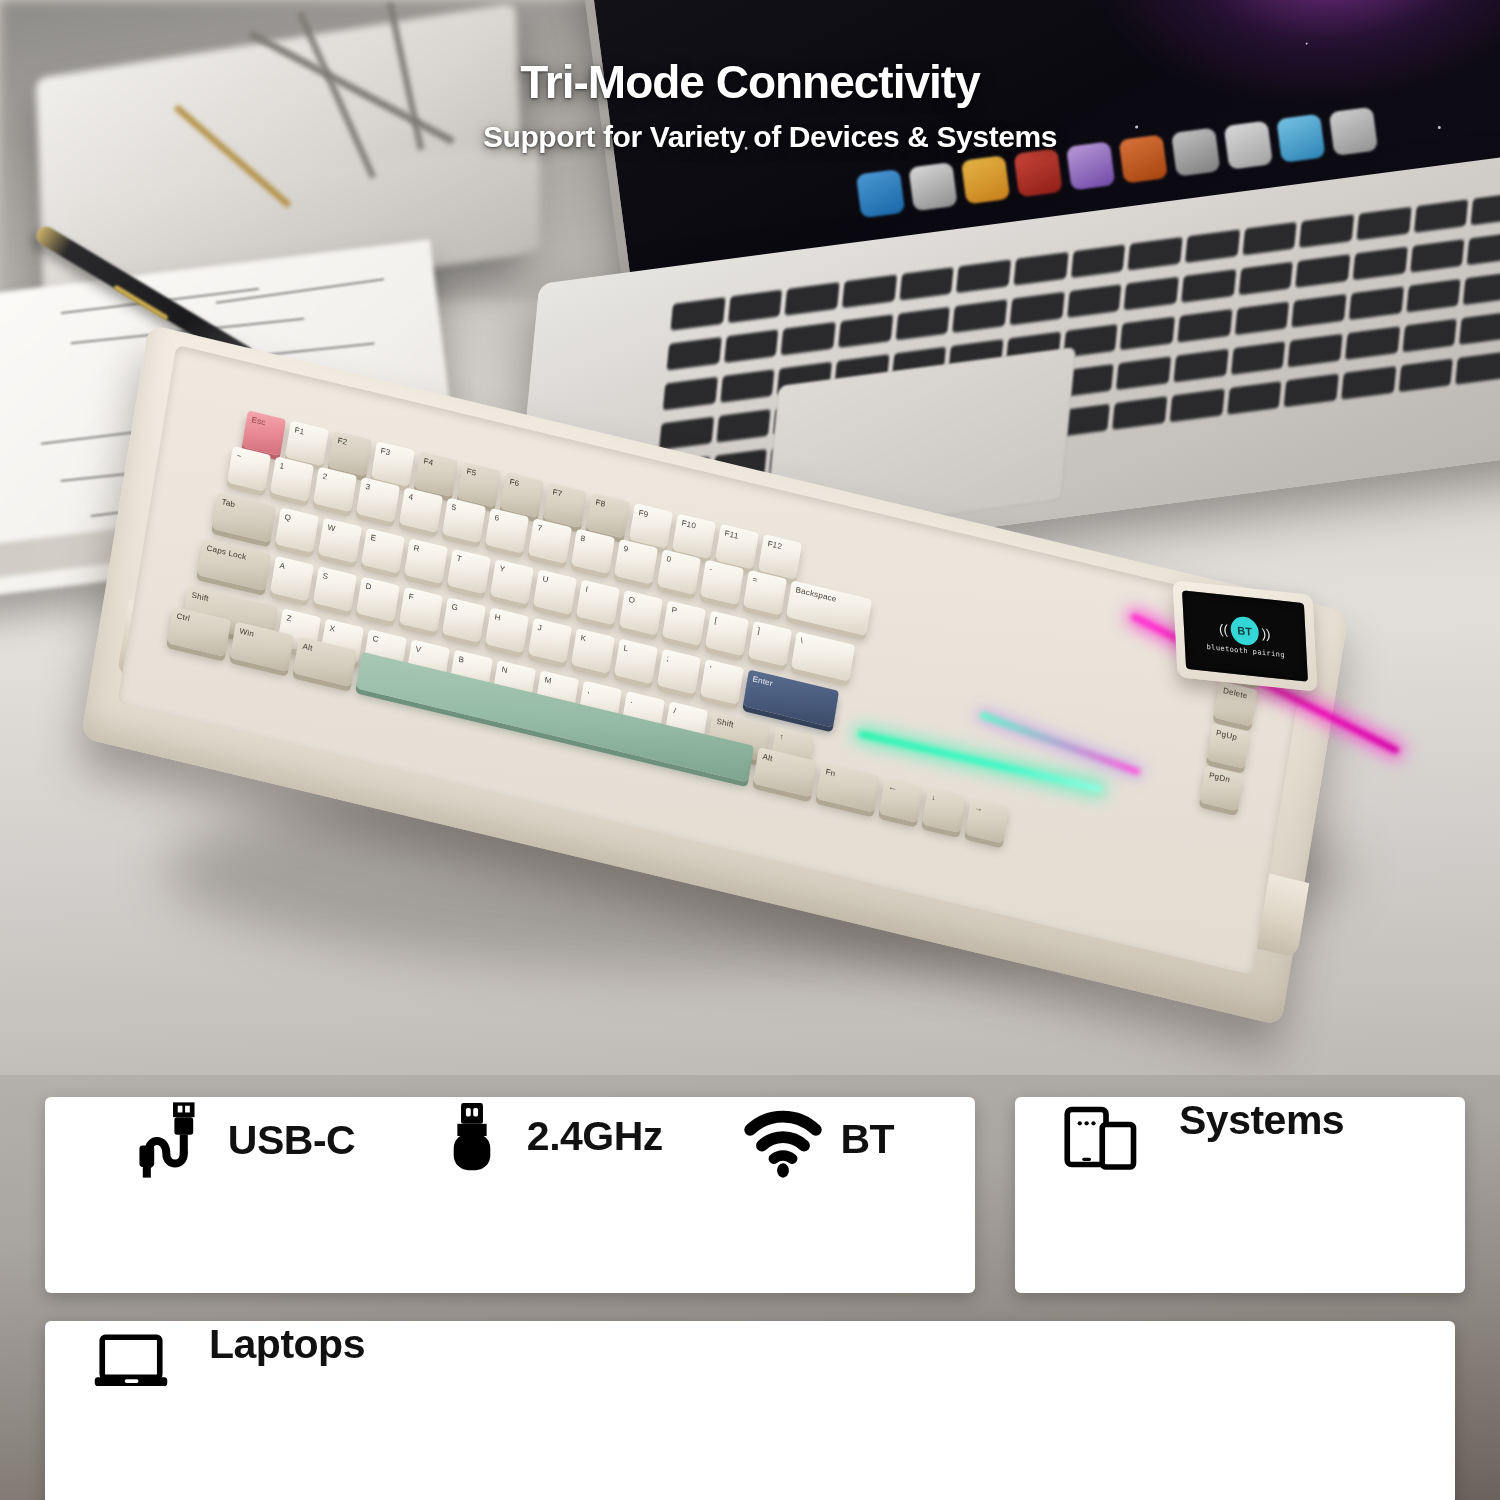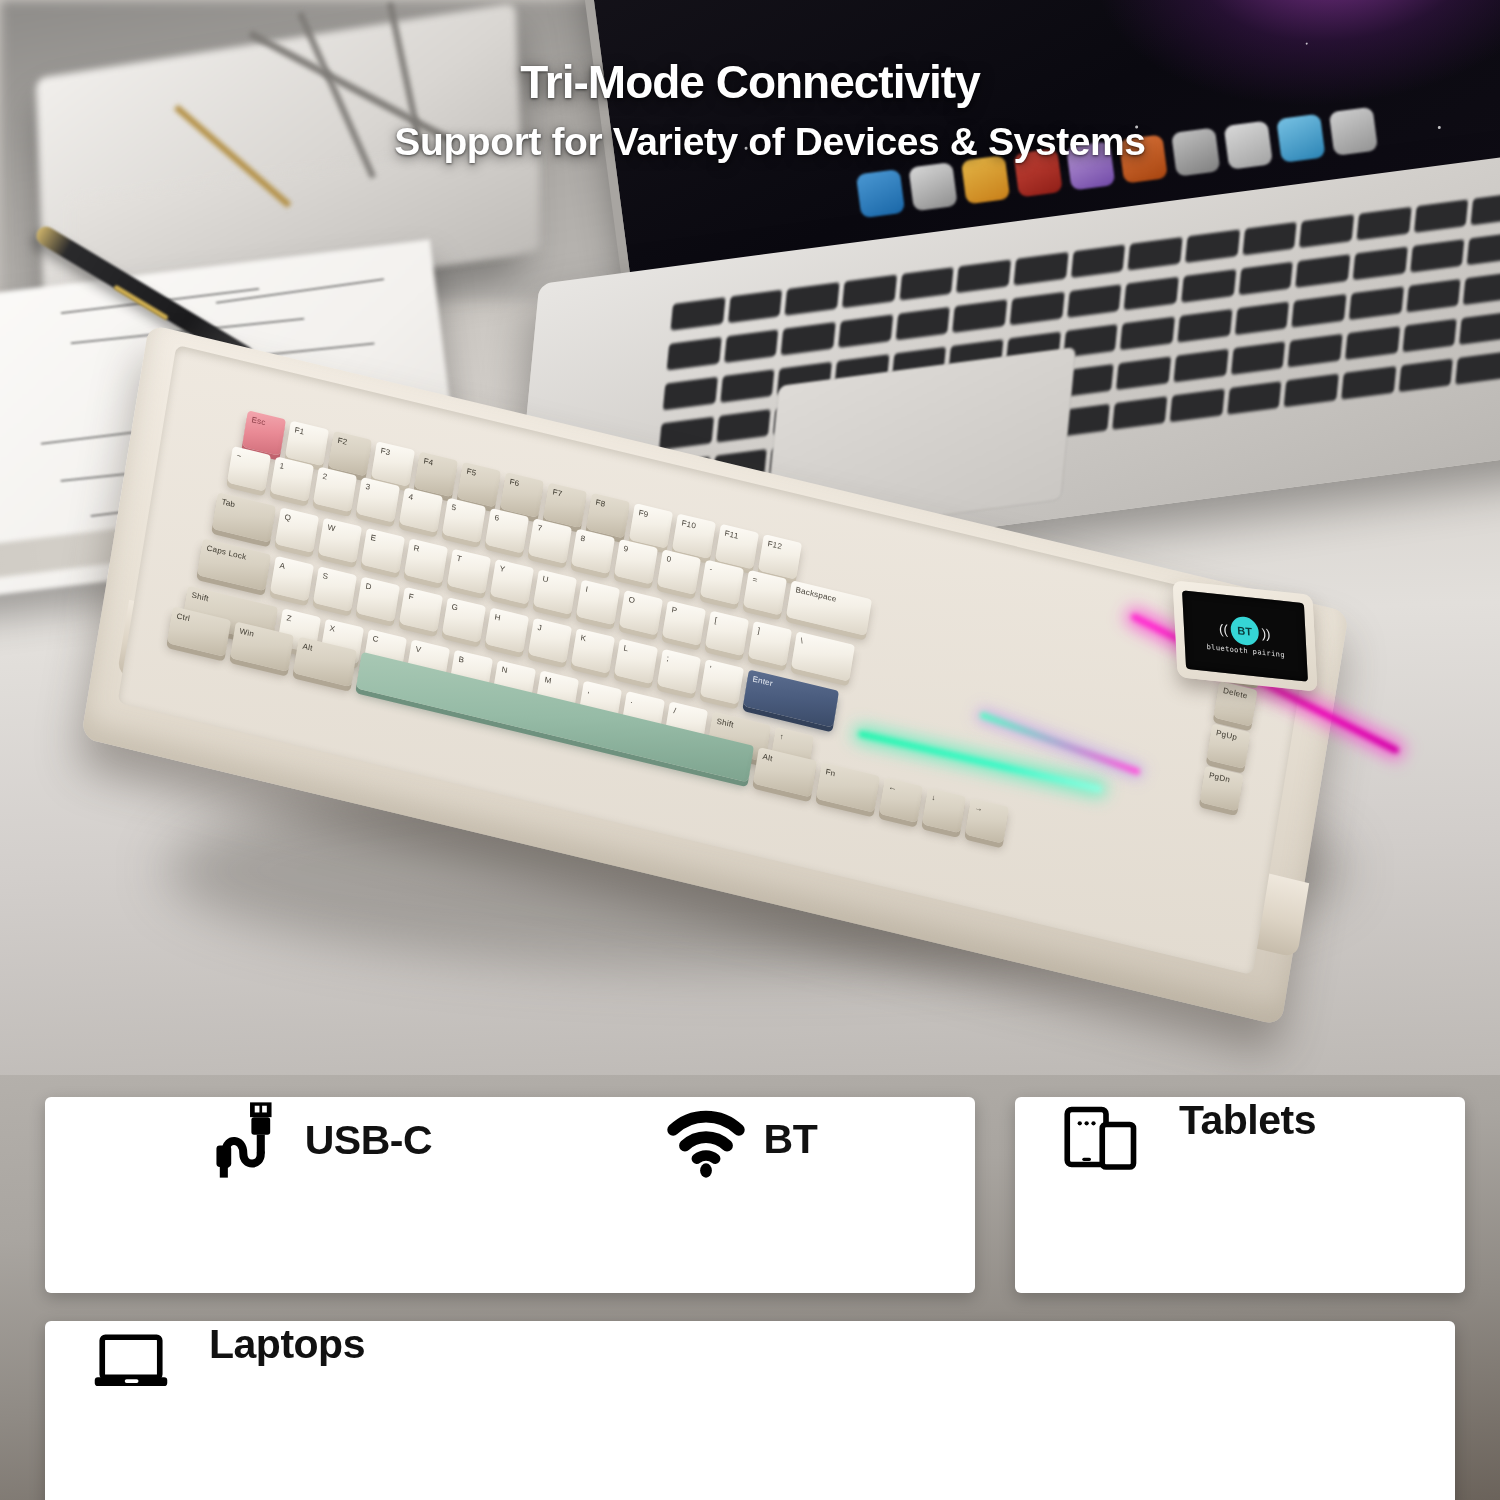--- a/index.html
+++ b/index.html
@@ -228,21 +228,21 @@
   .head {
     position:absolute; left:0; top:58px; width:1500px; text-align:center;
     z-index:12; pointer-events:none;
   }
   .h1 {
     font-size:46px; font-weight:bold; color:#ffffff; letter-spacing:-1px;
     text-shadow:0 3px 14px rgba(0,0,0,.55), 0 1px 3px rgba(0,0,0,.6);
     line-height:1.05;
   }
   .h2 {
-    font-size:39px; font-weight:bold; color:#ffffff; margin-top:14px;
+    font-size:30px; font-weight:bold; color:#ffffff; margin-top:14px;
     letter-spacing:-.4px;
     text-shadow:0 3px 12px rgba(0,0,0,.55), 0 1px 3px rgba(0,0,0,.6);
     padding-left:40px;
   }
 
   
   .cards {
     position:absolute; left:0; top:1075px; width:1500px; height:425px;
     background:linear-gradient(175deg,#b4b0ab 0%,#a9a5a0 30%,#8f8a84 62%,#6b635b 100%);
     padding:22px 45px 28px 45px;
@@ -528,20 +528,30 @@
           <rect x="44" y="6.5" width="3.5" height="5" fill="#fff"></rect>
           <rect x="36" y="15" width="14" height="13" rx="2" fill="#000"></rect>
           <rect x="40" y="28" width="6" height="14" fill="#000"></rect>
           <path d="M43 42 C43 52, 30 52, 30 42 C30 30, 17 30, 17 40 C17 48, 17 50, 17 50" stroke="#000" stroke-width="6" fill="none" stroke-linecap="round"></path>
           <rect x="10" y="36" width="11" height="16" rx="2.5" fill="#000"></rect>
           <rect x="12.5" y="52" width="6" height="8" fill="#000"></rect>
         </svg>
         <span class="feat-label">USB-C</span>
       </div>
 
+      <div class="feat">
+        <svg class="ico" width="78" height="78" viewBox="0 0 64 64">
+          <rect x="23" y="5" width="18" height="17" rx="2" fill="#000"></rect>
+          <rect x="27" y="9" width="4" height="7" rx="1.4" fill="#fff"></rect>
+          <rect x="33" y="9" width="4" height="7" rx="1.4" fill="#fff"></rect>
+          <rect x="20" y="22" width="24" height="10" fill="#000"></rect>
+          <rect x="17" y="30" width="30" height="30" rx="12" fill="#000"></rect>
+        </svg>
+        <span class="feat-label">2.4GHz</span>
+      </div>
 
       <div class="feat">
         <svg class="ico" width="84" height="84" viewBox="0 0 64 64">
           <path d="M7 25 A36 36 0 0 1 57 25" stroke="#000" stroke-width="9" fill="none" stroke-linecap="round"></path>
           <path d="M16 37 A23 23 0 0 1 48 37" stroke="#000" stroke-width="9" fill="none" stroke-linecap="round"></path>
           <path d="M25 47 A11 11 0 0 1 39 47" stroke="#000" stroke-width="8" fill="none" stroke-linecap="round"></path>
           <ellipse cx="32" cy="56" rx="4.5" ry="5.5" fill="#000"></ellipse>
         </svg>
         <span class="feat-label">BT</span>
       </div>
@@ -550,21 +560,21 @@
 
     <div class="card card-sm">
       <svg class="ico" width="80" height="80" viewBox="0 0 64 64">
         <rect x="5" y="10" width="31" height="44" rx="3.5" fill="none" stroke="#000" stroke-width="4.5"></rect>
         <circle cx="15" cy="21" r="1.7" fill="#000"></circle>
         <circle cx="20.5" cy="21" r="1.7" fill="#000"></circle>
         <circle cx="26" cy="21" r="1.7" fill="#000"></circle>
         <rect x="17" y="48.5" width="7" height="2.6" rx="1.3" fill="#000"></rect>
         <rect x="33" y="22" width="25" height="34" rx="3" fill="#fff" stroke="#000" stroke-width="4.5"></rect>
       </svg>
-      <span class="feat-label">Tablets</span>
+      <span class="feat-label">Systems</span>
     </div>
 
   </div>
 
   <div class="row">
 
     <div class="card card-sm">
       <svg class="ico" width="80" height="80" viewBox="0 0 64 64">
         <rect x="9" y="13" width="46" height="32" rx="2.5" fill="none" stroke="#000" stroke-width="4.5"></rect>
         <rect x="3" y="45" width="58" height="7" rx="2.5" fill="#000"></rect>

